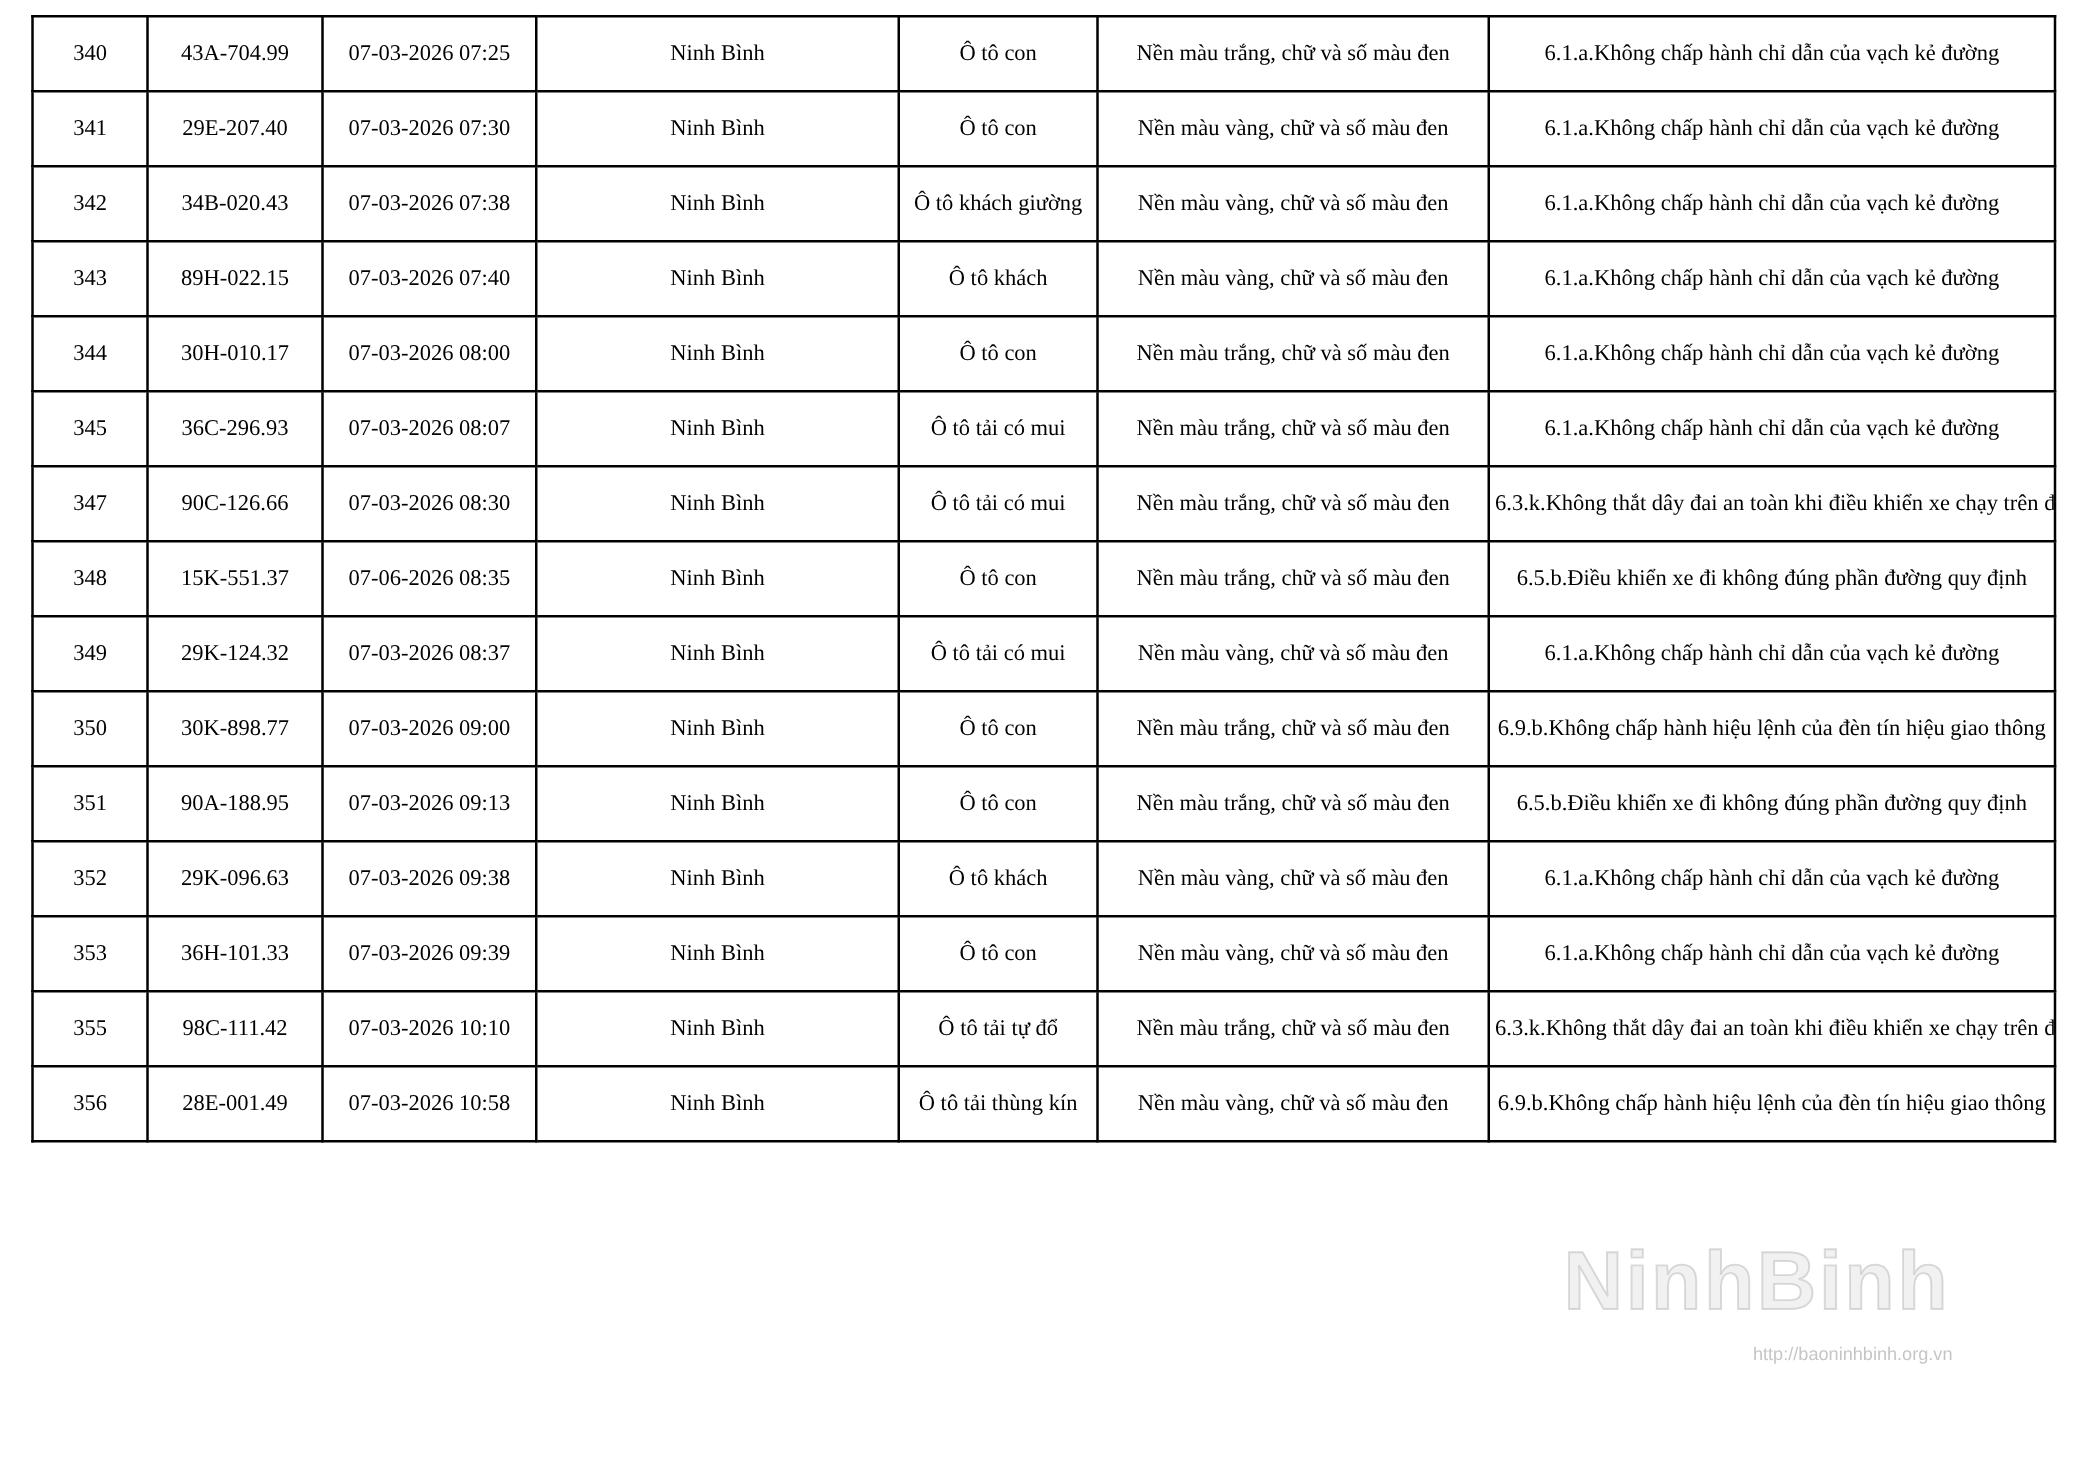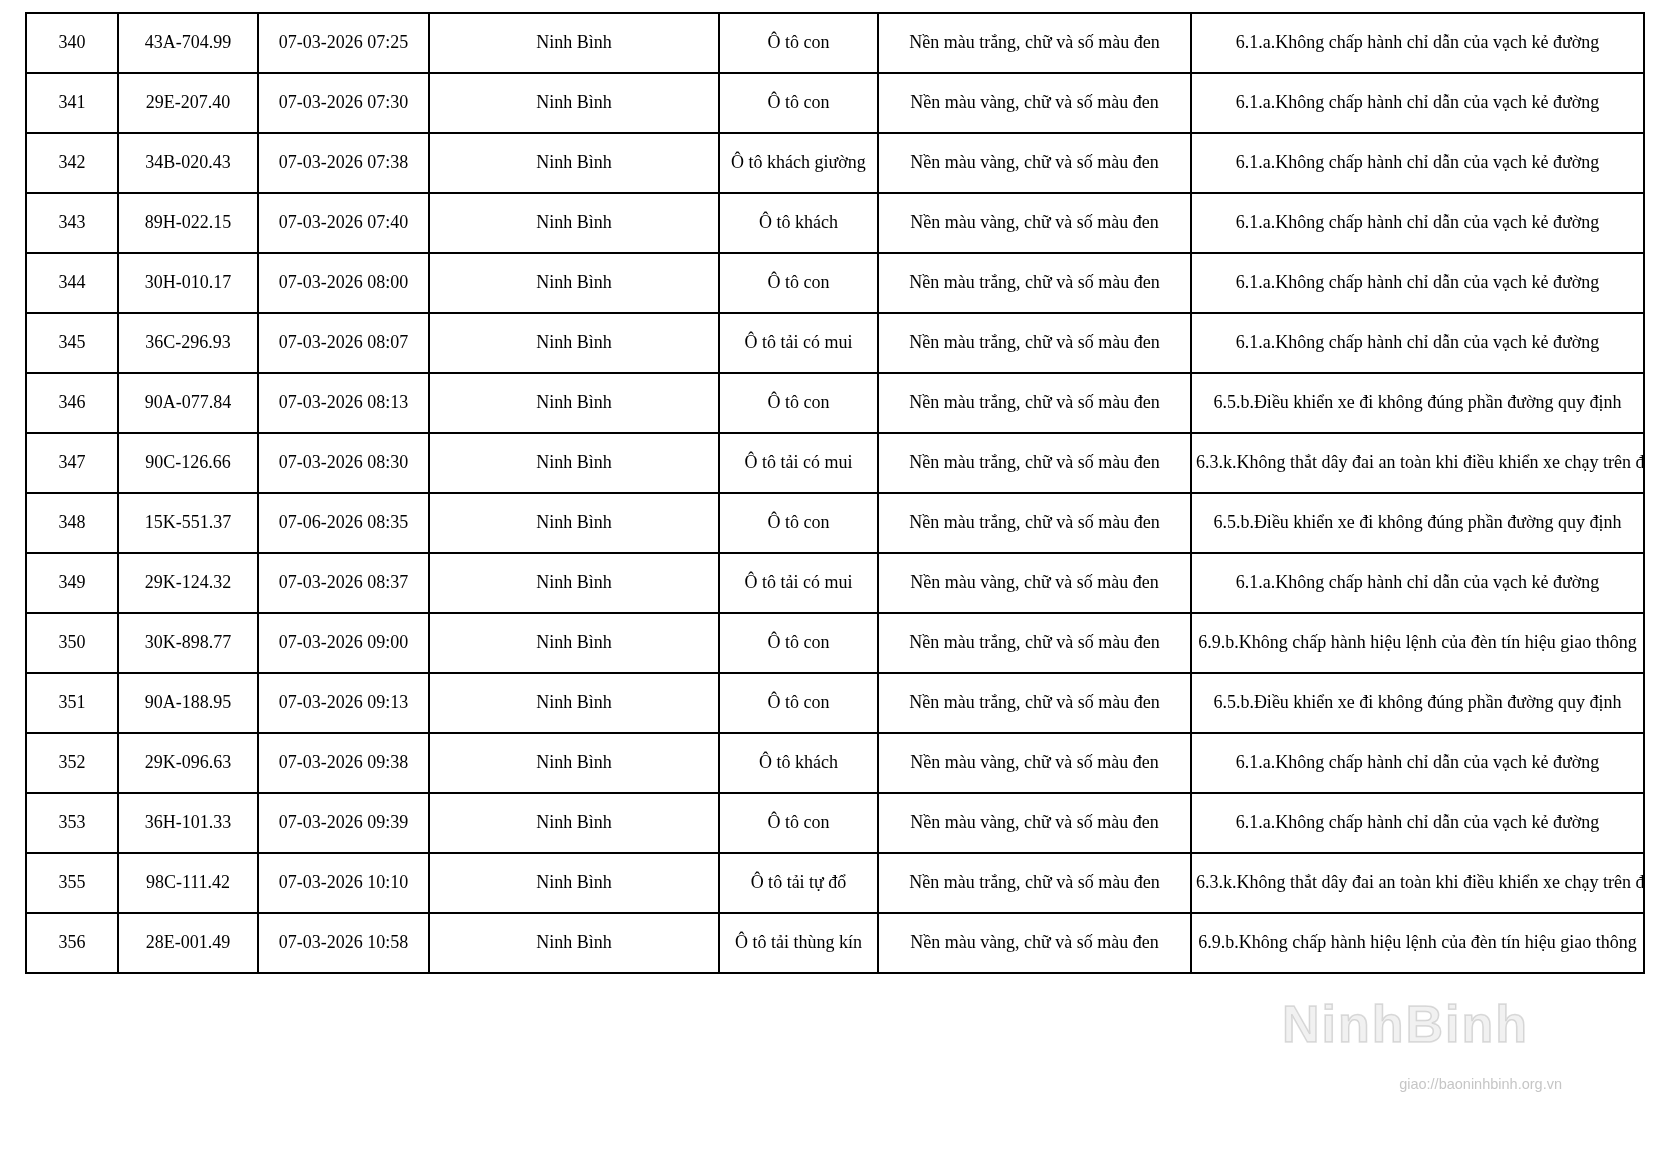--- a/index.html
+++ b/index.html
@@ -58,21 +58,21 @@
     top: 983px;
     width: 325px;
     height: 105px;
     background: rgba(255,255,255,0.45);
     z-index: 5;
     pointer-events: none;
     text-align: center;
   }
   .watermark .wm-text {
     font-family: "Liberation Sans", sans-serif;
-    font-size: 52px;
+    font-size: 66px;
     font-weight: bold;
     letter-spacing: 2px;
     line-height: 82px;
     color: rgba(120,120,120,0.10);
     -webkit-text-stroke: 1.5px rgba(140,140,140,0.30);
     white-space: nowrap;
   }
   .watermark .wm-url {
     position: absolute;
     right: 6px;
@@ -146,29 +146,20 @@
         <tr>
     <td class="c-stt">345</td>
     <td class="c-plate">36C-296.93</td>
     <td class="c-datetime">07-03-2026 08:07</td>
     <td class="c-location">Ninh Bình</td>
     <td class="c-vehicle">Ô tô tải có mui</td>
     <td class="c-desc">Nền màu trắng, chữ và số màu đen</td>
     <td class="c-violation">6.1.a.Không chấp hành chỉ dẫn của vạch kẻ đường</td>
   </tr>
         <tr>
-    <td class="c-stt">346</td>
-    <td class="c-plate">90A-077.84</td>
-    <td class="c-datetime">07-03-2026 08:13</td>
-    <td class="c-location">Ninh Bình</td>
-    <td class="c-vehicle">Ô tô con</td>
-    <td class="c-desc">Nền màu trắng, chữ và số màu đen</td>
-    <td class="c-violation">6.5.b.Điều khiển xe đi không đúng phần đường quy định</td>
-  </tr>
-        <tr>
     <td class="c-stt">347</td>
     <td class="c-plate">90C-126.66</td>
     <td class="c-datetime">07-03-2026 08:30</td>
     <td class="c-location">Ninh Bình</td>
     <td class="c-vehicle">Ô tô tải có mui</td>
     <td class="c-desc">Nền màu trắng, chữ và số màu đen</td>
     <td class="c-violation">6.3.k.Không thắt dây đai an toàn khi điều khiển xe chạy trên đường</td>
   </tr>
         <tr>
     <td class="c-stt">348</td>
@@ -241,14 +232,14 @@
     <td class="c-vehicle">Ô tô tải thùng kín</td>
     <td class="c-desc">Nền màu vàng, chữ và số màu đen</td>
     <td class="c-violation">6.9.b.Không chấp hành hiệu lệnh của đèn tín hiệu giao thông</td>
   </tr>
       </tbody>
   </table>
 </div>
 
 <div class="watermark">
   <div class="wm-text">NinhBinh</div>
-  <div class="wm-url">giao://baoninhbinh.org.vn</div>
+  <div class="wm-url">http://baoninhbinh.org.vn</div>
 </div>
 
 </body></html>

